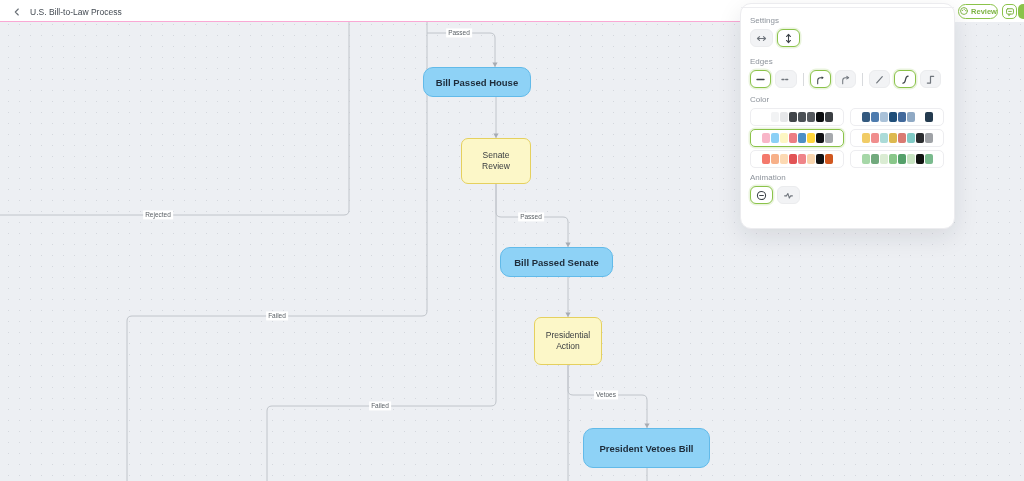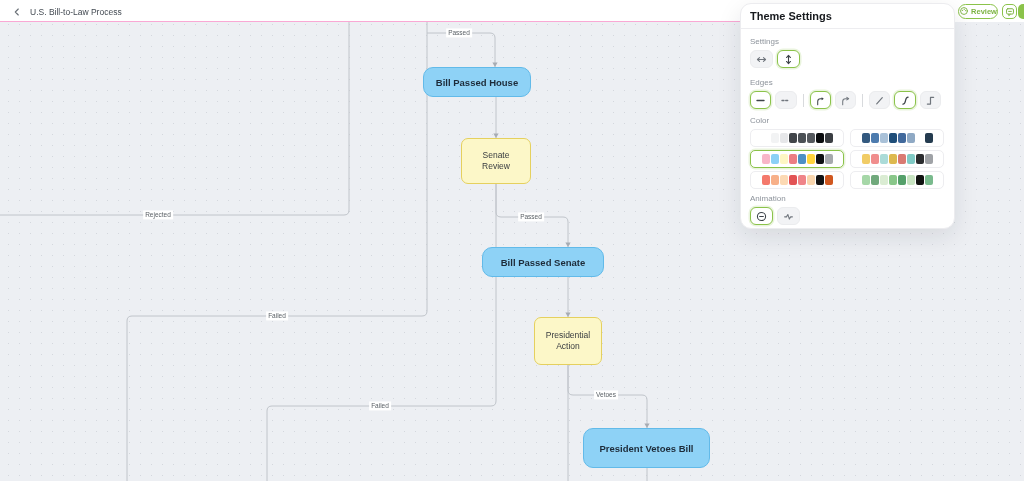--- a/index.html
+++ b/index.html
@@ -58,21 +58,21 @@
         <path d="M565.4 290.4 L570.6 290.4 L568 295 Z" fill="#a7acb3"></path>
         <path d="M568 343 L568 368 Q568 373 573 373 L642 373 Q647 373 647 378 L647 406" fill="none" stroke="#c0c4ca" stroke-width="1"></path>
         <path d="M644.4 401.4 L649.6 401.4 L647 406 Z" fill="#a7acb3"></path>
         <path d="M568 343 L568 459" fill="none" stroke="#c0c4ca" stroke-width="1"></path>
         <path d="M647 446 L647 459" fill="none" stroke="#c0c4ca" stroke-width="1"></path>
       </svg>
     <div id="nodes-layer">
         <div class="node blue" style="left: 423px; top: 45px; width: 108px; height: 30px;">Bill Passed House</div>
         <div class="node yellow" style="left: 461px; top: 116px; width: 70px; height: 46px;">Senate
 Review</div>
-        <div class="node blue" style="left: 482px; top: 225px; width: 122px; height: 30px;">Bill Passed Senate</div>
+        <div class="node blue" style="left: 500px; top: 225px; width: 113px; height: 30px;">Bill Passed Senate</div>
         <div class="node yellow" style="left: 534px; top: 295px; width: 68px; height: 48px;">Presidential
 Action</div>
         <div class="node blue" style="left: 583px; top: 406px; width: 127px; height: 40px;">President Vetoes Bill</div>
       </div>
   <span class="edge-label" style="left: 277px; top: 294px;">Failed</span>
       <span class="edge-label" style="left: 459px; top: 11px;">Passed</span>
       <span class="edge-label" style="left: 158px; top: 193px;">Rejected</span>
       <span class="edge-label" style="left: 531px; top: 195px;">Passed</span>
       <span class="edge-label" style="left: 380px; top: 384px;">Failed</span>
       <span class="edge-label" style="left: 606px; top: 373px;">Vetoes</span>
@@ -98,21 +98,20 @@
         <svg width="12" height="12" viewBox="0 0 14 14">
           <rect x="3" y="3.2" width="8" height="6.2" rx="1.4" fill="none" stroke="#7cb342" stroke-width="1.15" stroke-linecap="round" stroke-linejoin="round"></rect>
           <path d="M5.6 9.7 L5.6 11.3 L7.4 9.7" fill="none" stroke="#7cb342" stroke-width="1.15" stroke-linecap="round" stroke-linejoin="round"></path>
           <path d="M5.4 6.3 H8.6" fill="none" stroke="#7cb342" stroke-width="1.15" stroke-linecap="round" stroke-linejoin="round"></path>
         </svg>
       </div>
     <div id="cut-btn"></div>
   </div>
 
   <div id="panel">
-    <div id="panel-title">Theme Settings</div>
     <div id="panel-divider"></div>
     <div id="panel-body">
       <div class="sec-label">Settings</div>
       <div class="btn-row" id="direction-row">
           <div class="pbtn">
             <svg width="13" height="13" viewBox="0 0 14 14">
               <path d="M3 7 H11" fill="none" stroke="#70767d" stroke-width="1.15" stroke-linecap="round" stroke-linejoin="round"></path>
               <path d="M4.9 4.9 L2.6 7 L4.9 9.1" fill="none" stroke="#70767d" stroke-width="1.15" stroke-linecap="round" stroke-linejoin="round"></path>
               <path d="M9.1 4.9 L11.4 7 L9.1 9.1" fill="none" stroke="#70767d" stroke-width="1.15" stroke-linecap="round" stroke-linejoin="round"></path>
             </svg>

